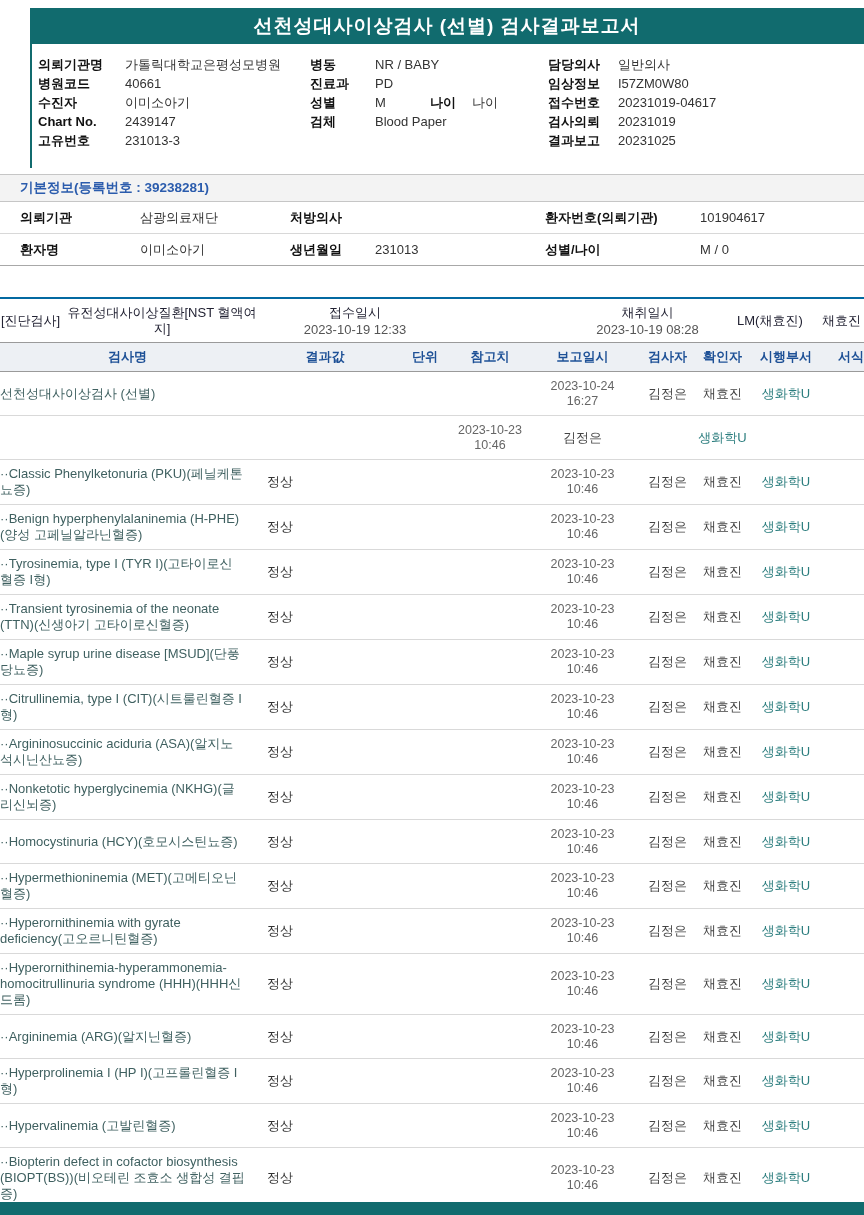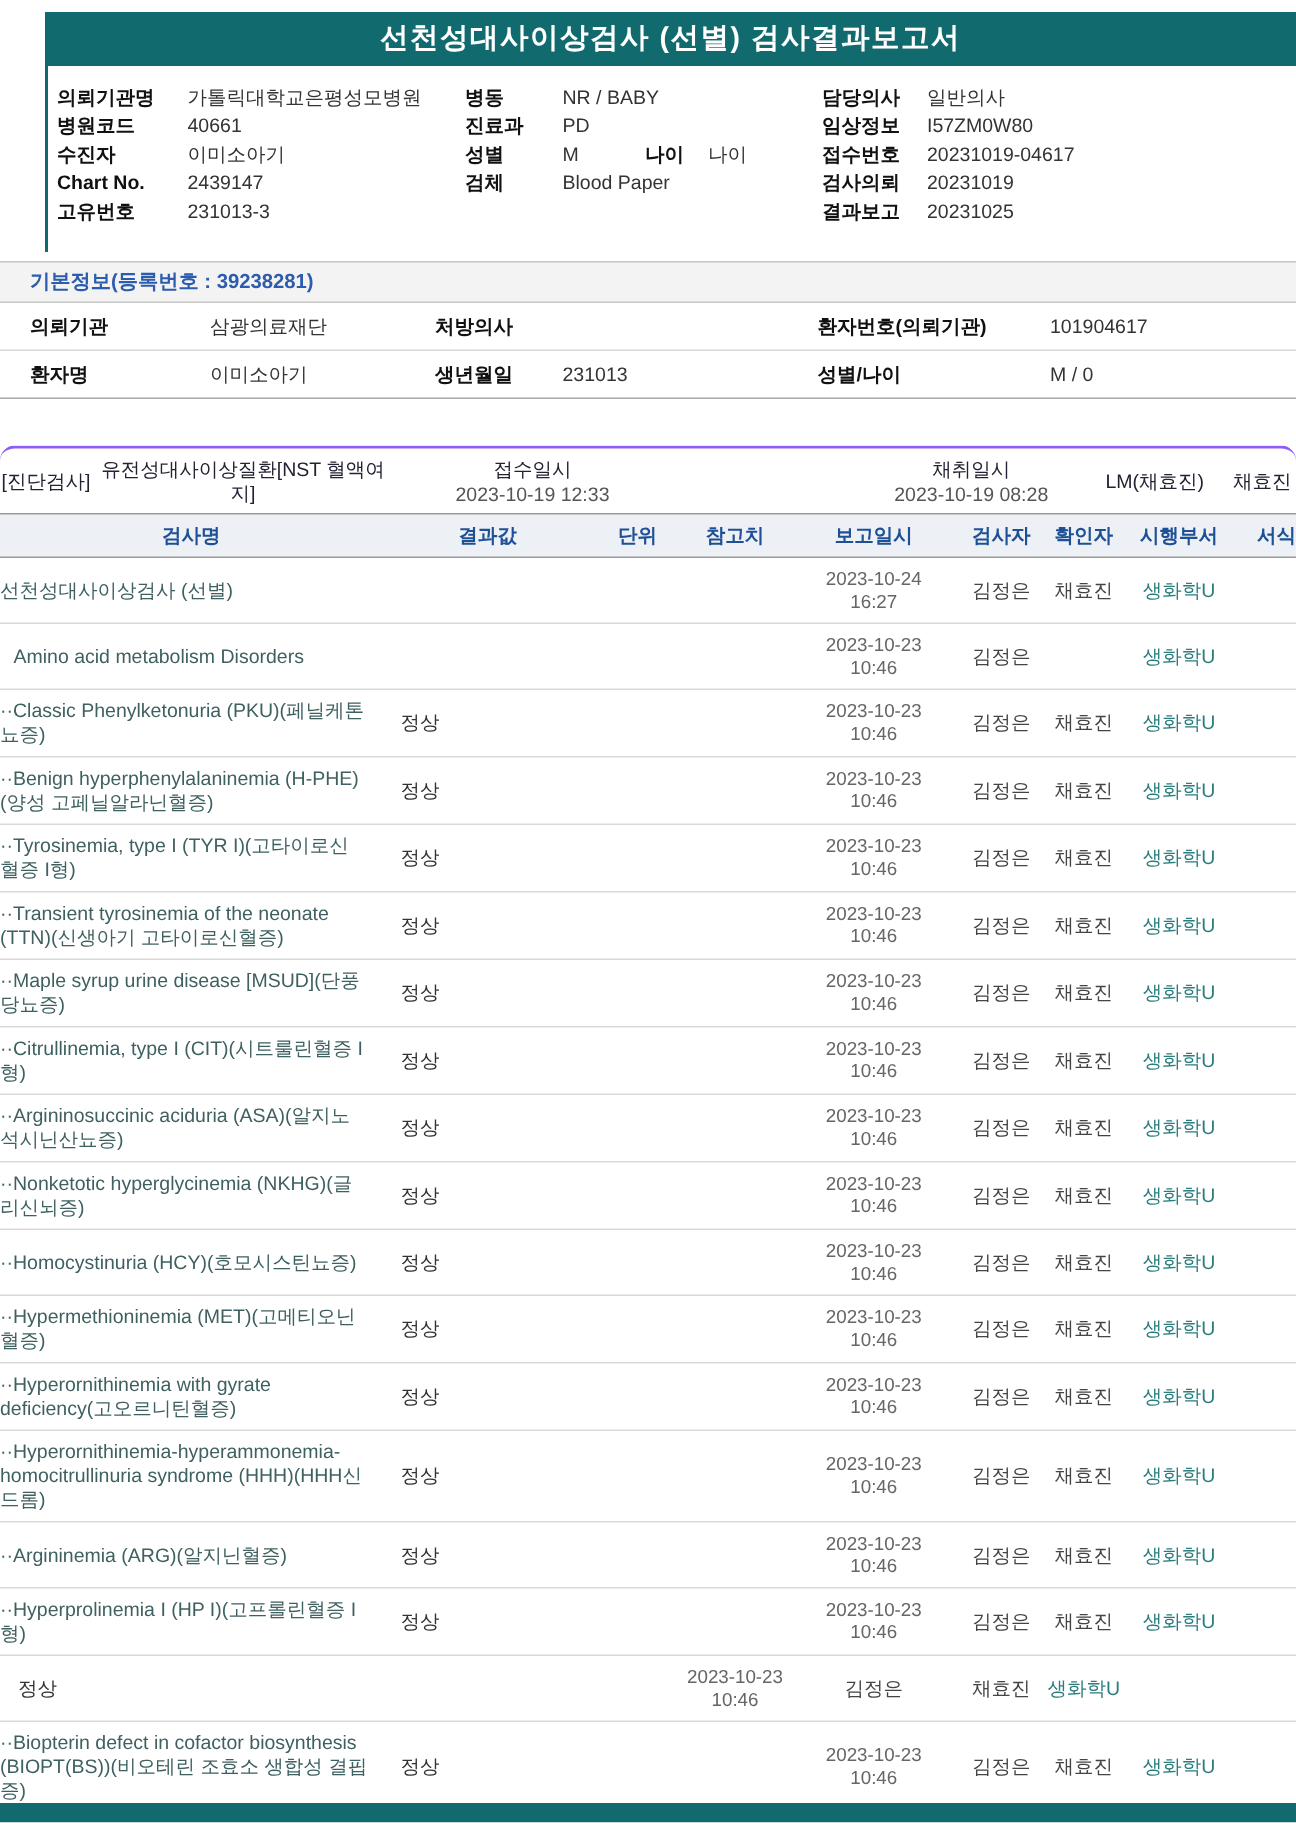--- a/index.html
+++ b/index.html
@@ -38,21 +38,21 @@
   }
   
   .reqrow { position:relative; height:32px; font-size:13px; line-height:32px; border-bottom:1px solid #d8d8d8; }
   .reqrow.last { border-bottom:1px solid #a8a8a8;padding-left:44px; }
   .reqrow .rl { position:absolute; font-weight:bold; color:#111; white-space:nowrap; }
   .reqrow .rv { position:absolute; color:#333; white-space:nowrap; }
   .p1 { left:20px; } .p2 { left:140px; } .p3 { left:290px; }
   .p4 { left:375px; } .p5 { left:545px; } .p6 { left:700px; }
   .spacer { height:31px; }
   
-  .ordersec { border-top:2px solid #8b5cf6; height:45px; position:relative; font-size:13px; color:#223;border-radius:10px; }
+  .ordersec { border-top:2px solid #0369a1; height:45px; position:relative; font-size:13px; color:#223; }
   .order-tag { position:absolute; left:1px; top:50%; transform:translateY(-50%); white-space:nowrap; }
   .order-name { position:absolute; left:62px; width:200px; top:50%; transform:translateY(-50%); text-align:center; line-height:16px; }
   .order-block { position:absolute; top:50%; transform:translateY(-50%); text-align:center; line-height:17px; }
   .ob-receipt { left:270px; width:170px; }
   .ob-request { left:410px; width:175px; }
   .ob-collect { left:575px; width:145px; }
   .order-block .obv { color:#555; }
   .order-collector  { position:absolute; left:737px; top:50%; transform:translateY(-50%); white-space:nowrap; }
   .order-collector2 { position:absolute; left:822px; top:50%; transform:translateY(-50%); white-space:nowrap; }
   
@@ -206,21 +206,20 @@
     <div class="rdate">
       <div>2023-10-24</div>
       <div>16:27</div>
     </div>
     <div class="ctr">김정은</div>
     <div class="ctr">채효진</div>
     <div class="dept">생화학U</div>
     <div class="ctr"></div>
   </div>
     <div class="rrow">
-    <div class="name ind">Amino acid metabolism Disorders</div>
     <div class="result"></div>
     <div class="ctr"></div>
     <div class="ctr"></div>
     <div class="rdate">
       <div>2023-10-23</div>
       <div>10:46</div>
     </div>
     <div class="ctr">김정은</div>
     <div class="ctr"></div>
     <div class="dept">생화학U</div>
@@ -416,20 +415,21 @@
     <div class="rdate">
       <div>2023-10-23</div>
       <div>10:46</div>
     </div>
     <div class="ctr">김정은</div>
     <div class="ctr">채효진</div>
     <div class="dept">생화학U</div>
     <div class="ctr"></div>
   </div>
     <div class="rrow">
+    <div class="name">··Hypervalinemia (고발린혈증)</div>
     <div class="result">정상</div>
     <div class="ctr"></div>
     <div class="ctr"></div>
     <div class="rdate">
       <div>2023-10-23</div>
       <div>10:46</div>
     </div>
     <div class="ctr">김정은</div>
     <div class="ctr">채효진</div>
     <div class="dept">생화학U</div>

